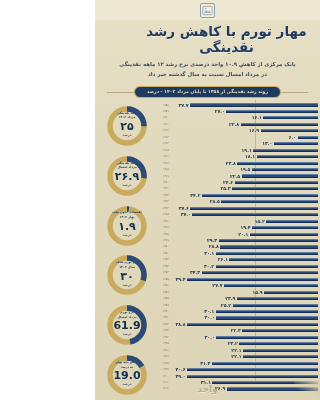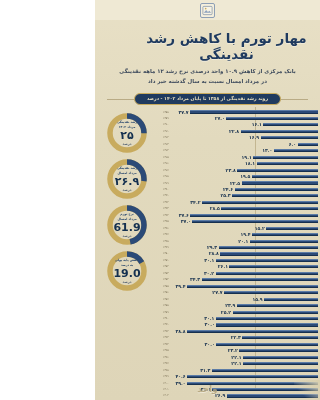--- a/index.html
+++ b/index.html
@@ -28,21 +28,21 @@
     display:flex; align-items:center; justify-content:center;
   }
   .top-logo svg { display:block; }
 
   .title {
     text-align:center;
     font-size:13.5px;
     font-weight:bold;
     color:#1f3a5f;
     letter-spacing:-0.3px;
-    margin-top:10px;
+    margin-top:3px;
     text-shadow:0 1px 0 rgba(255,255,255,.35);
     padding-left:38px;
   }
   .subtitle {
     text-align:center;
     font-size:5.4px;
     font-weight:bold;
     color:#3d4a5c;
     line-height:1.85;
     margin-top:4px;
@@ -88,21 +88,21 @@
     background:#c3b691;
   }
 
   
   .donuts {
     width:64px;
     display:flex;
     flex-direction:column;
     align-items:center;
     justify-content:flex-start;
-    gap:0;
+    gap:8px;
     padding-top:2px;
   }
   .donut {
     position:relative;
     width:46px; height:46px;
   }
   .donut svg { position:absolute; inset:0; }
   .donut-inner {
     position:absolute; inset:0;
     display:flex; flex-direction:column;
@@ -256,20 +256,48 @@
               <div>رشد نقدینگی</div>
               <div>مرداد امسال</div>
             </div>
             <div class="donut-val">۲۶.۹</div>
             <div class="donut-unit">درصد</div>
           </div>
         </div>
         <div class="donut">
           <svg viewBox="0 0 46 46">
             <circle cx="23" cy="23" r="17" fill="none" stroke="#c8ab5e" stroke-width="5.5"></circle>
+            <circle cx="23" cy="23" r="17" fill="none" stroke="#2b4a77" stroke-width="5.5" stroke-linecap="butt" transform="rotate(-90 23 23)" stroke-dasharray="2.03 104.78"></circle>
+          </svg>
+          <div class="donut-inner">
+            <div class="donut-cap">
+              <div>اقتصادی بدون نفت</div>
+              <div>بهار ۱۴۰۲</div>
+            </div>
+            <div class="donut-val">۱.۹</div>
+            <div class="donut-unit">درصد</div>
+          </div>
+        </div>
+        <div class="donut">
+          <svg viewBox="0 0 46 46">
+            <circle cx="23" cy="23" r="17" fill="none" stroke="#c8ab5e" stroke-width="5.5"></circle>
+            <circle cx="23" cy="23" r="17" fill="none" stroke="#2b4a77" stroke-width="5.5" stroke-linecap="butt" transform="rotate(-90 23 23)" stroke-dasharray="32.04 74.77"></circle>
+          </svg>
+          <div class="donut-inner">
+            <div class="donut-cap">
+              <div>نرخ تورم هدف</div>
+              <div>سال ۱۴۰۲</div>
+            </div>
+            <div class="donut-val">۳۰</div>
+            <div class="donut-unit">درصد</div>
+          </div>
+        </div>
+        <div class="donut">
+          <svg viewBox="0 0 46 46">
+            <circle cx="23" cy="23" r="17" fill="none" stroke="#c8ab5e" stroke-width="5.5"></circle>
             <circle cx="23" cy="23" r="17" fill="none" stroke="#2b4a77" stroke-width="5.5" stroke-linecap="butt" transform="rotate(-90 23 23)" stroke-dasharray="49.88 56.93"></circle>
           </svg>
           <div class="donut-inner">
             <div class="donut-cap">
               <div>نرخ تورم</div>
               <div>مرداد امسال</div>
             </div>
             <div class="donut-val">61.9</div>
             <div class="donut-unit">درصد</div>
           </div>

